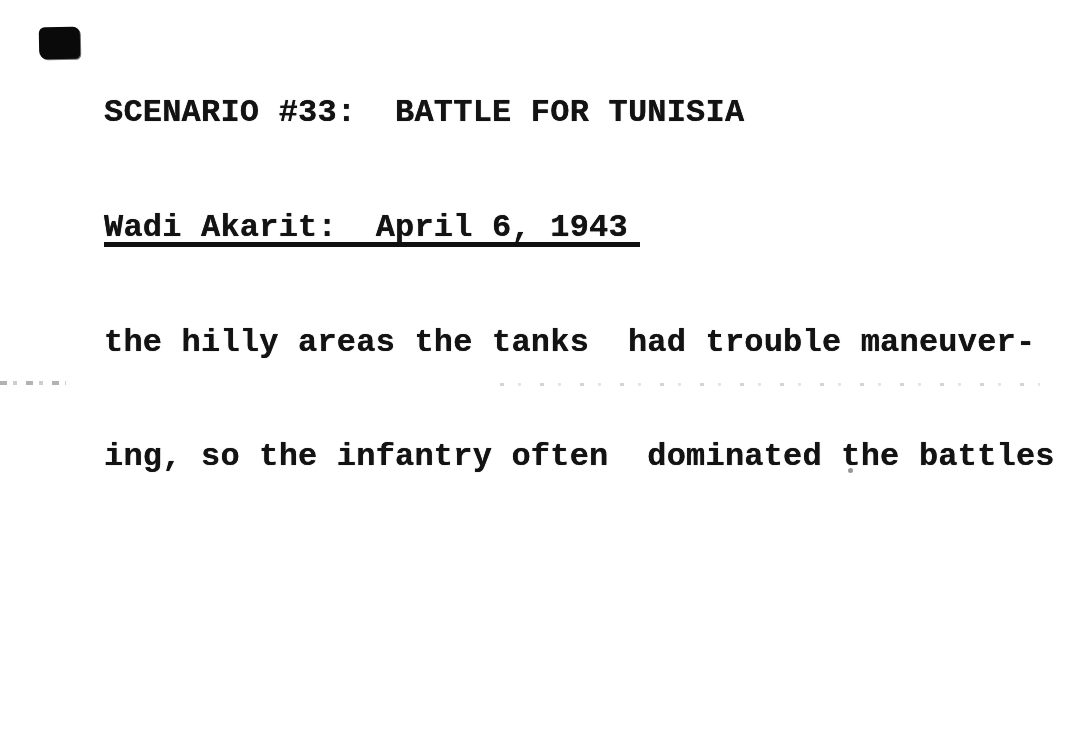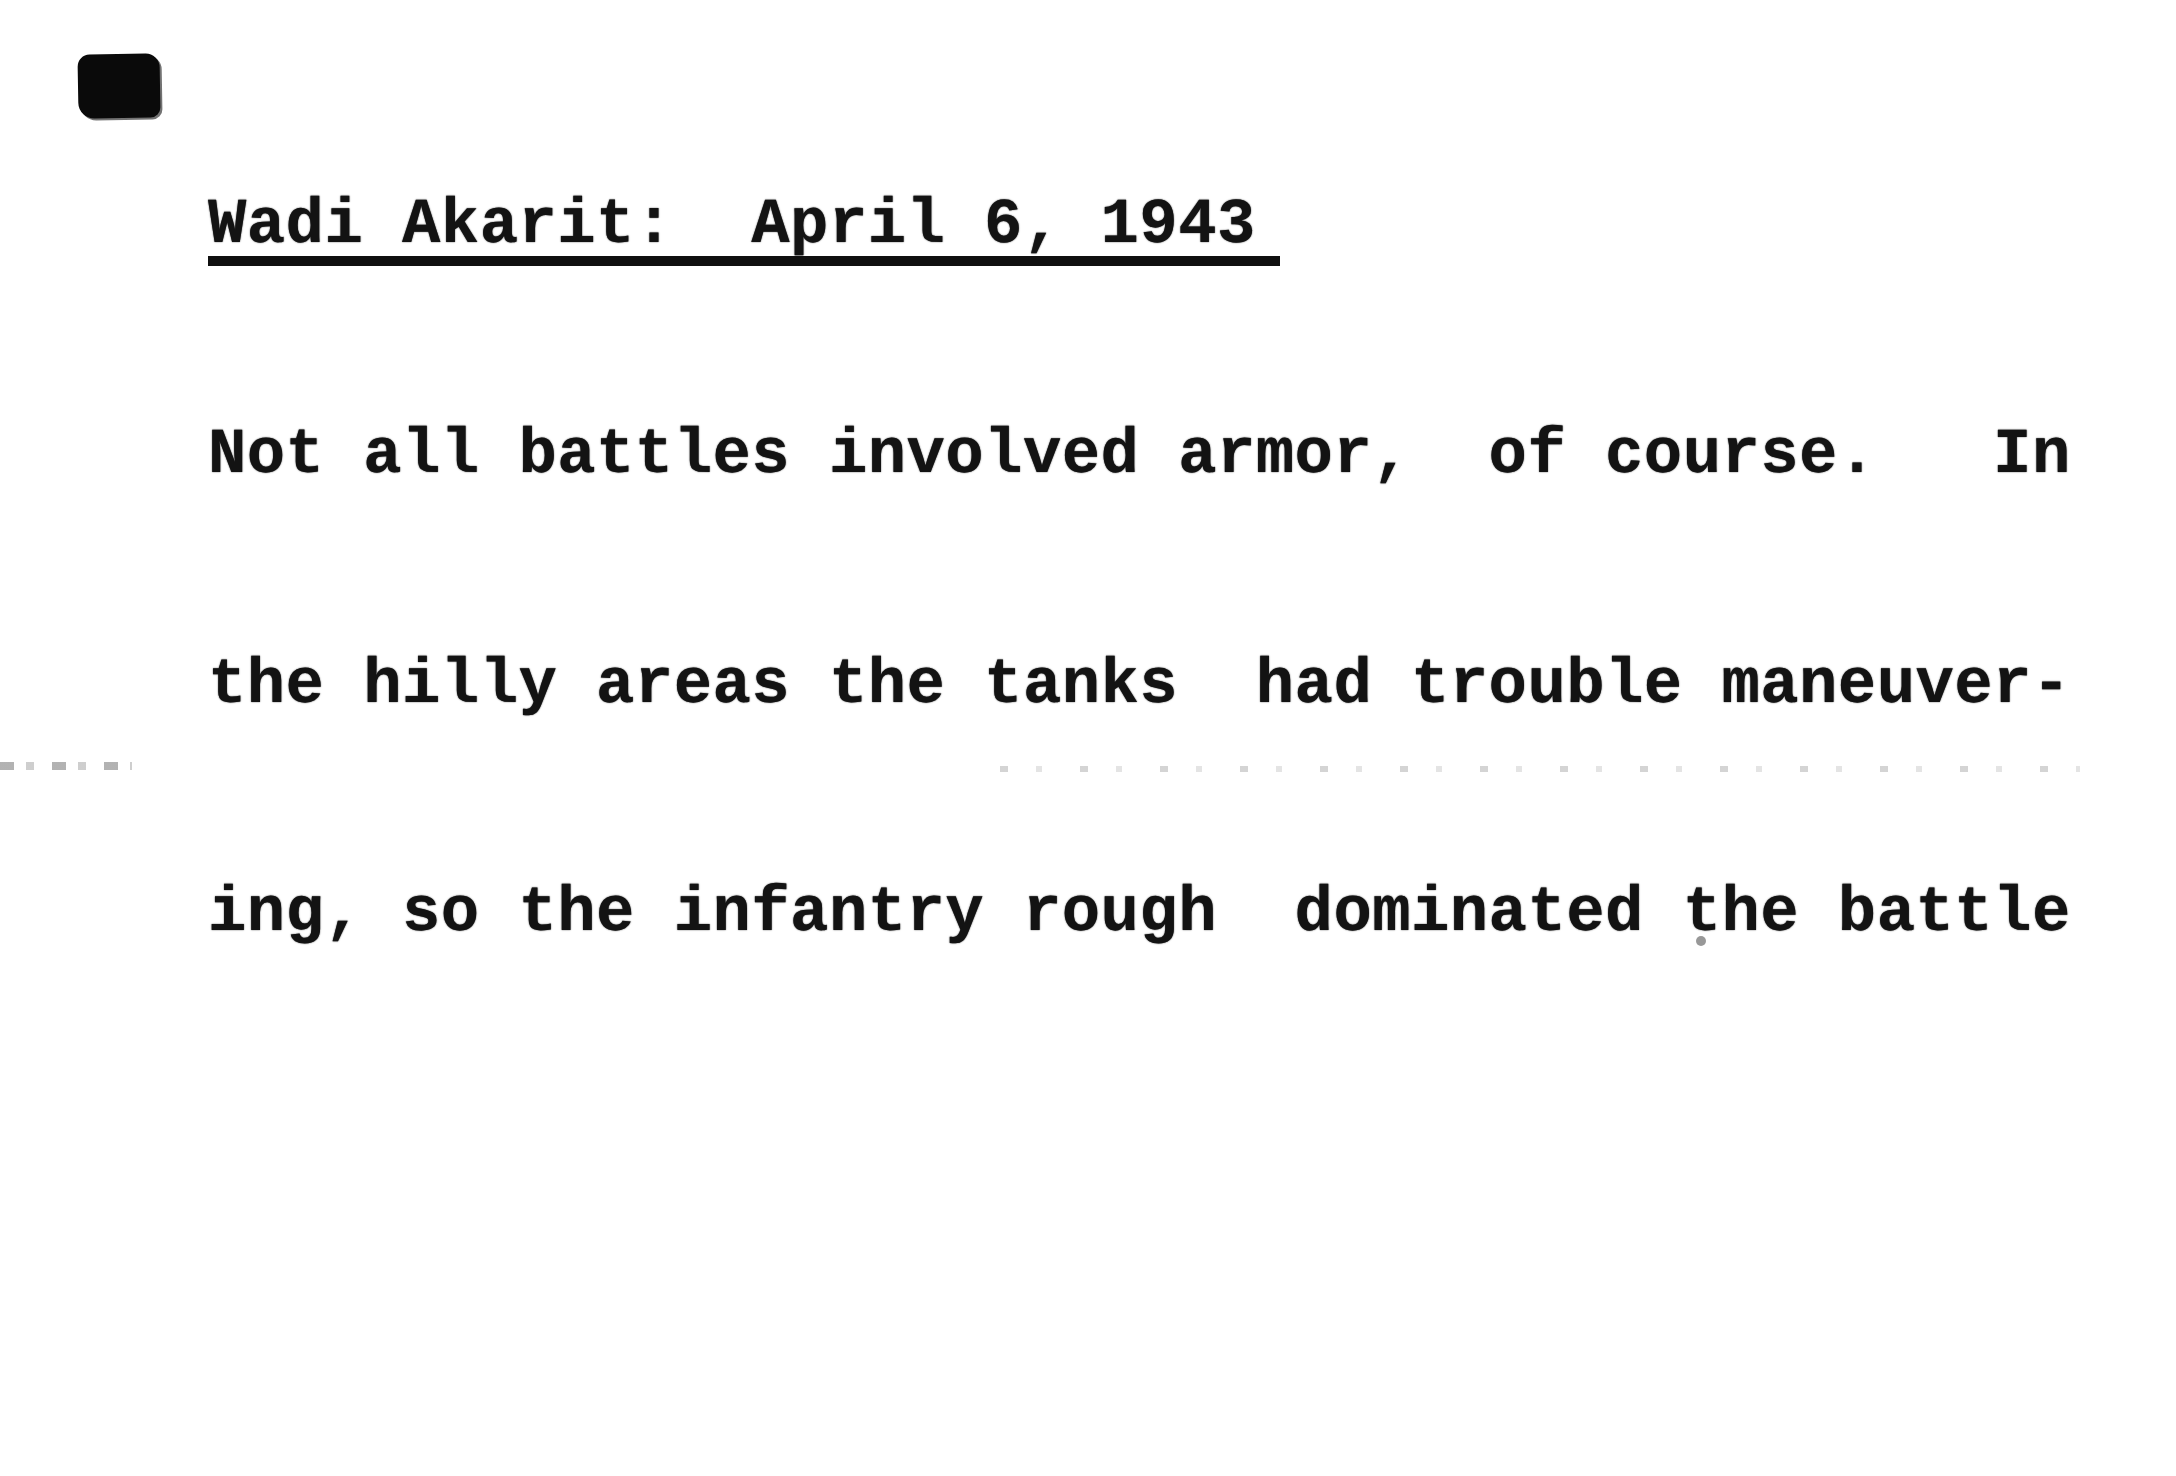--- a/index.html
+++ b/index.html
@@ -89,24 +89,24 @@
   }
 </style>
 </head>
 <body>
 
 <div class="page">
 
   <div class="bullet"></div>
 
   <div class="text-block">
+    <div class="line">SCENARIO #33:  BATTLE FOR TUNISIA</div>
     <div class="line"><span class="underlined">Wadi Akarit:  April 6, 1943</span></div>
-    <div class="line">Not all battles involved armor,  of course.   In</div>
     <div class="line">the hilly areas the tanks  had trouble maneuver-</div>
-    <div class="line">ing, so the infantry rough  dominated the battle</div>
+    <div class="line">ing, so the infantry often  dominated the battles</div>
     
     
     
     
     
     
     
     
     
     

